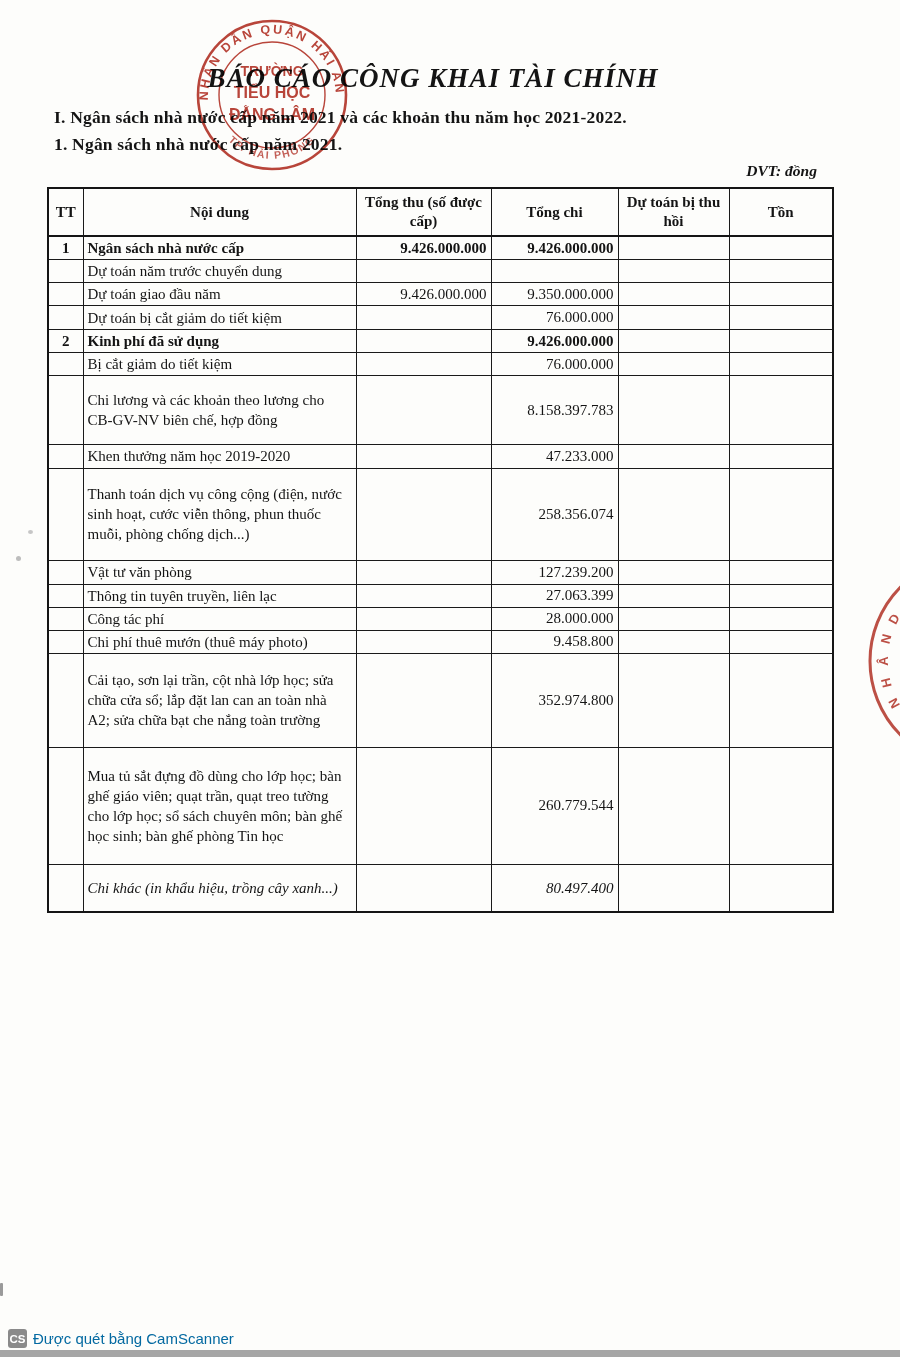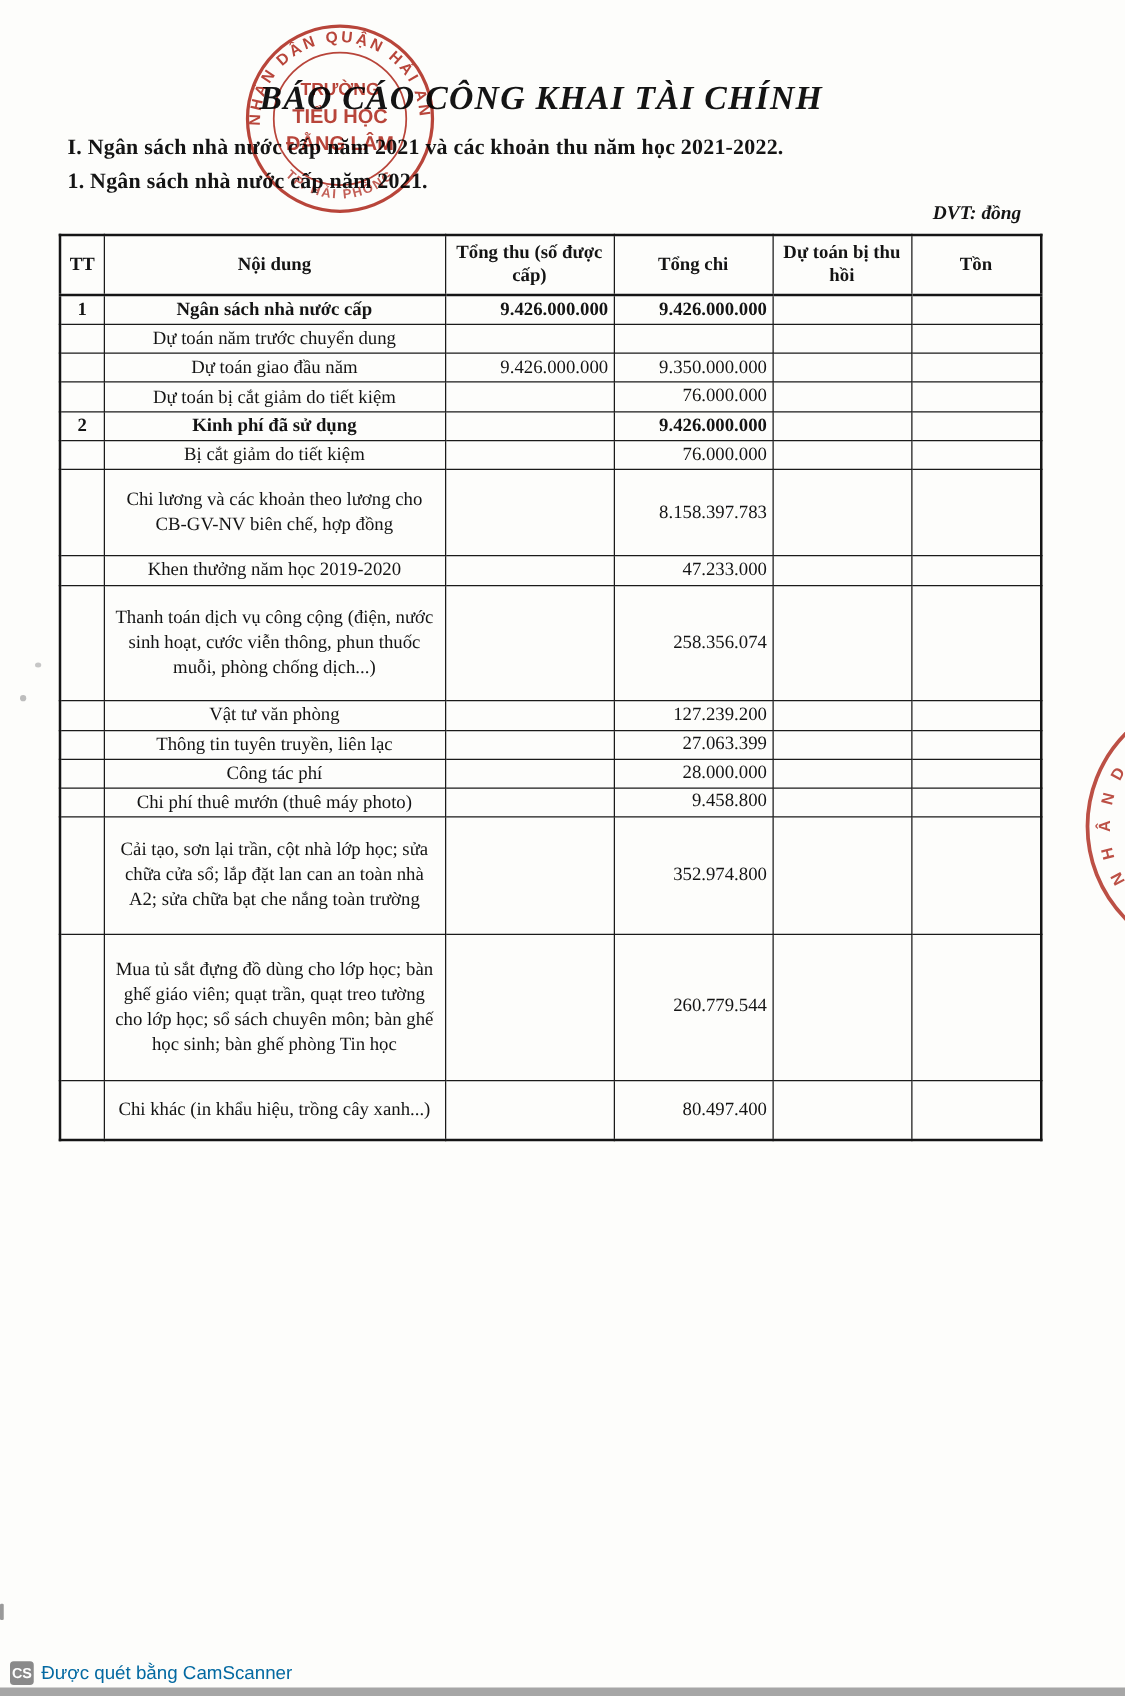--- a/index.html
+++ b/index.html
@@ -28,21 +28,21 @@
   }
   table.fin th, table.fin td{
     border:1.4px solid #1a1a1a; font-size:15px; vertical-align:middle;
     padding:1px 4px; overflow:hidden;
   }
   table.fin th{
     font-weight:bold; text-align:center; line-height:1.25; height:44px;
     border-bottom:2px solid #151515;
   }
   td.c-tt{text-align:center;}
-  td.c-txt{padding-left:6px; line-height:1.34;text-align:center;}
+  td.c-txt{padding-left:6px; line-height:1.34;}
   td.c-num{text-align:right; padding-right:13px; white-space:nowrap;}
   tr.bold td{font-weight:bold;}
   .stamp{
     position:absolute; left:194px; top:14px; mix-blend-mode:multiply; opacity:.93;
   }
   .edge-stamp{
     position:absolute; right:0; top:568px; mix-blend-mode:multiply; opacity:.88;
   }
   .cs-badge{
     position:absolute; left:8px; top:1329px; width:19px; height:19px;
@@ -207,21 +207,21 @@
           <td class="c-empty"></td>
         </tr>
         <tr style="height: 117px; padding-left: 41px;">
           <td class="c-tt"></td>
           <td class="c-txt">Mua tủ sắt đựng đồ dùng cho lớp học; bàn ghế giáo viên; quạt trần, quạt treo tường cho lớp học; sổ sách chuyên môn; bàn ghế học sinh; bàn ghế phòng Tin học</td>
           <td class="c-num"></td>
           <td class="c-num">260.779.544</td>
           <td class="c-empty"></td>
           <td class="c-empty"></td>
         </tr>
-        <tr style="height: 48px;">
+        <tr style="height: 48px; font-style: italic;">
           <td class="c-tt"></td>
           <td class="c-txt">Chi khác (in khẩu hiệu, trồng cây xanh...)</td>
           <td class="c-num"></td>
           <td class="c-num">80.497.400</td>
           <td class="c-empty"></td>
           <td class="c-empty"></td>
         </tr>
       </tbody>
   </table>
 

